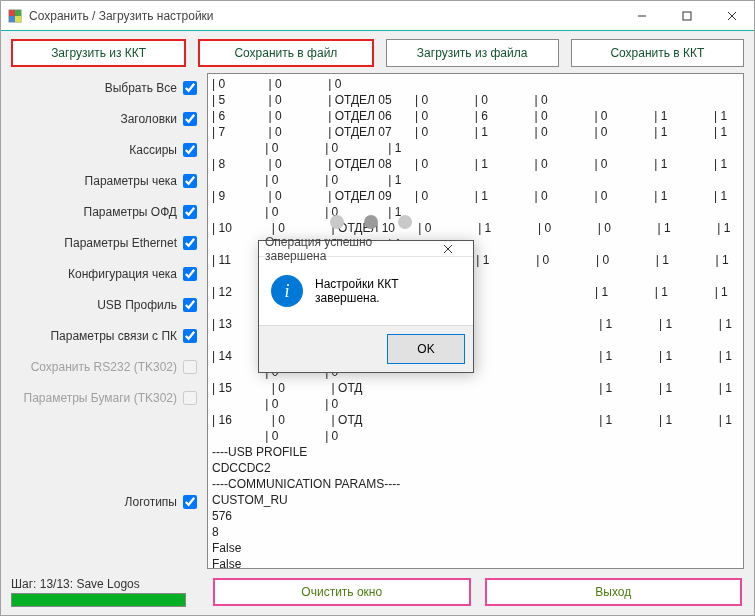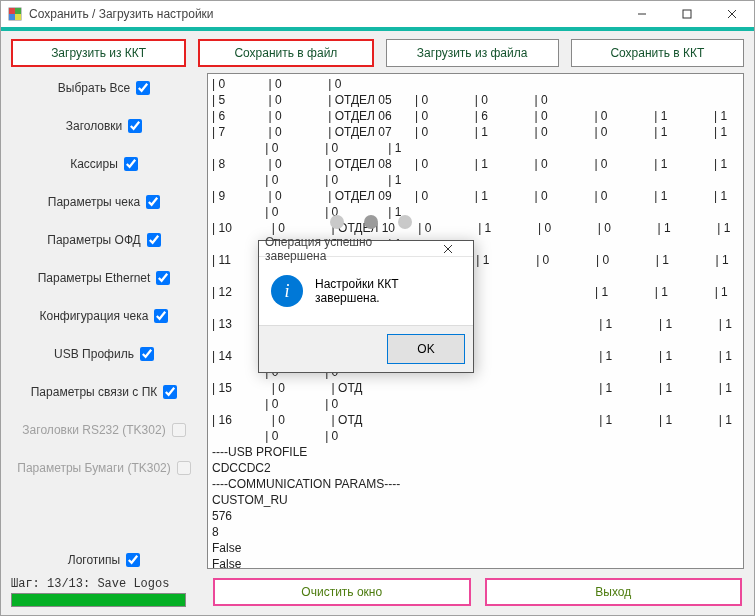--- a/index.html
+++ b/index.html
@@ -18,21 +18,21 @@
     background: #fff;
     border: 1px solid #a0a0a0;
     display: flex;
     flex-direction: column;
   }
   .titlebar {
     height: 30px;
     background: #fff;
     display: flex;
     align-items: center;
-    border-bottom: 4px solid #14b8a6;
+    border-bottom: 1px solid #14b8a6;
   }
   .titlebar .icon {
     width: 16px; height: 16px;
     margin: 0 6px;
     display: inline-flex;
     align-items: center;
     justify-content: center;
   }
   .titlebar .title { flex: 1; color: #444; font-size: 12px; }
   .titlebar .win-controls { display: flex; }
@@ -67,23 +67,22 @@
   .middle {
     flex: 1;
     display: flex;
     gap: 8px;
     overflow: hidden;
   }
   .checklist {
     width: 188px;
     display: flex;
     flex-direction: column;
-    gap: 20px;
+    gap: 13px;
     padding-top: 6px;
-    align-items: center;
   }
   .check-row {
     display: flex;
     align-items: center;
     justify-content: flex-end;
     gap: 6px;
     font-size: 12px;
     color: #333;
     padding-right: 2px;
     min-height: 18px;
@@ -109,21 +108,20 @@
     align-items: center;
     gap: 8px;
     height: 38px;
     margin-top: 4px;
   }
   .status-left {
     width: 188px;
     display: flex;
     flex-direction: column;
     gap: 2px;
-    font-family: Liberation Mono, monospace;
   }
   .status-text { font-size: 12px; color: #333; }
   .progress {
     height: 14px;
     border: 1px solid #888;
     background: #fff;
     width: 175px;
   }
   .progress-fill {
     height: 100%;
@@ -301,21 +299,21 @@
         </label>
         <label class="check-row">
           <span>USB Профиль</span>
           <input type="checkbox" checked="" style="">
         </label>
         <label class="check-row">
           <span>Параметры связи с ПК</span>
           <input type="checkbox" checked="" style="">
         </label>
         <label class="check-row disabled">
-          <span>Заголовки RS232 (TK302)</span>
+          <span>Сохранить RS232 (TK302)</span>
           <input type="checkbox" disabled="" style="">
         </label>
         <label class="check-row disabled">
           <span>Параметры Бумаги (TK302)</span>
           <input type="checkbox" disabled="" style="">
         </label>
         <div style="height:60px"></div>
         <label class="check-row">
           <span>Логотипы</span>
           <input type="checkbox" checked="" style="">

